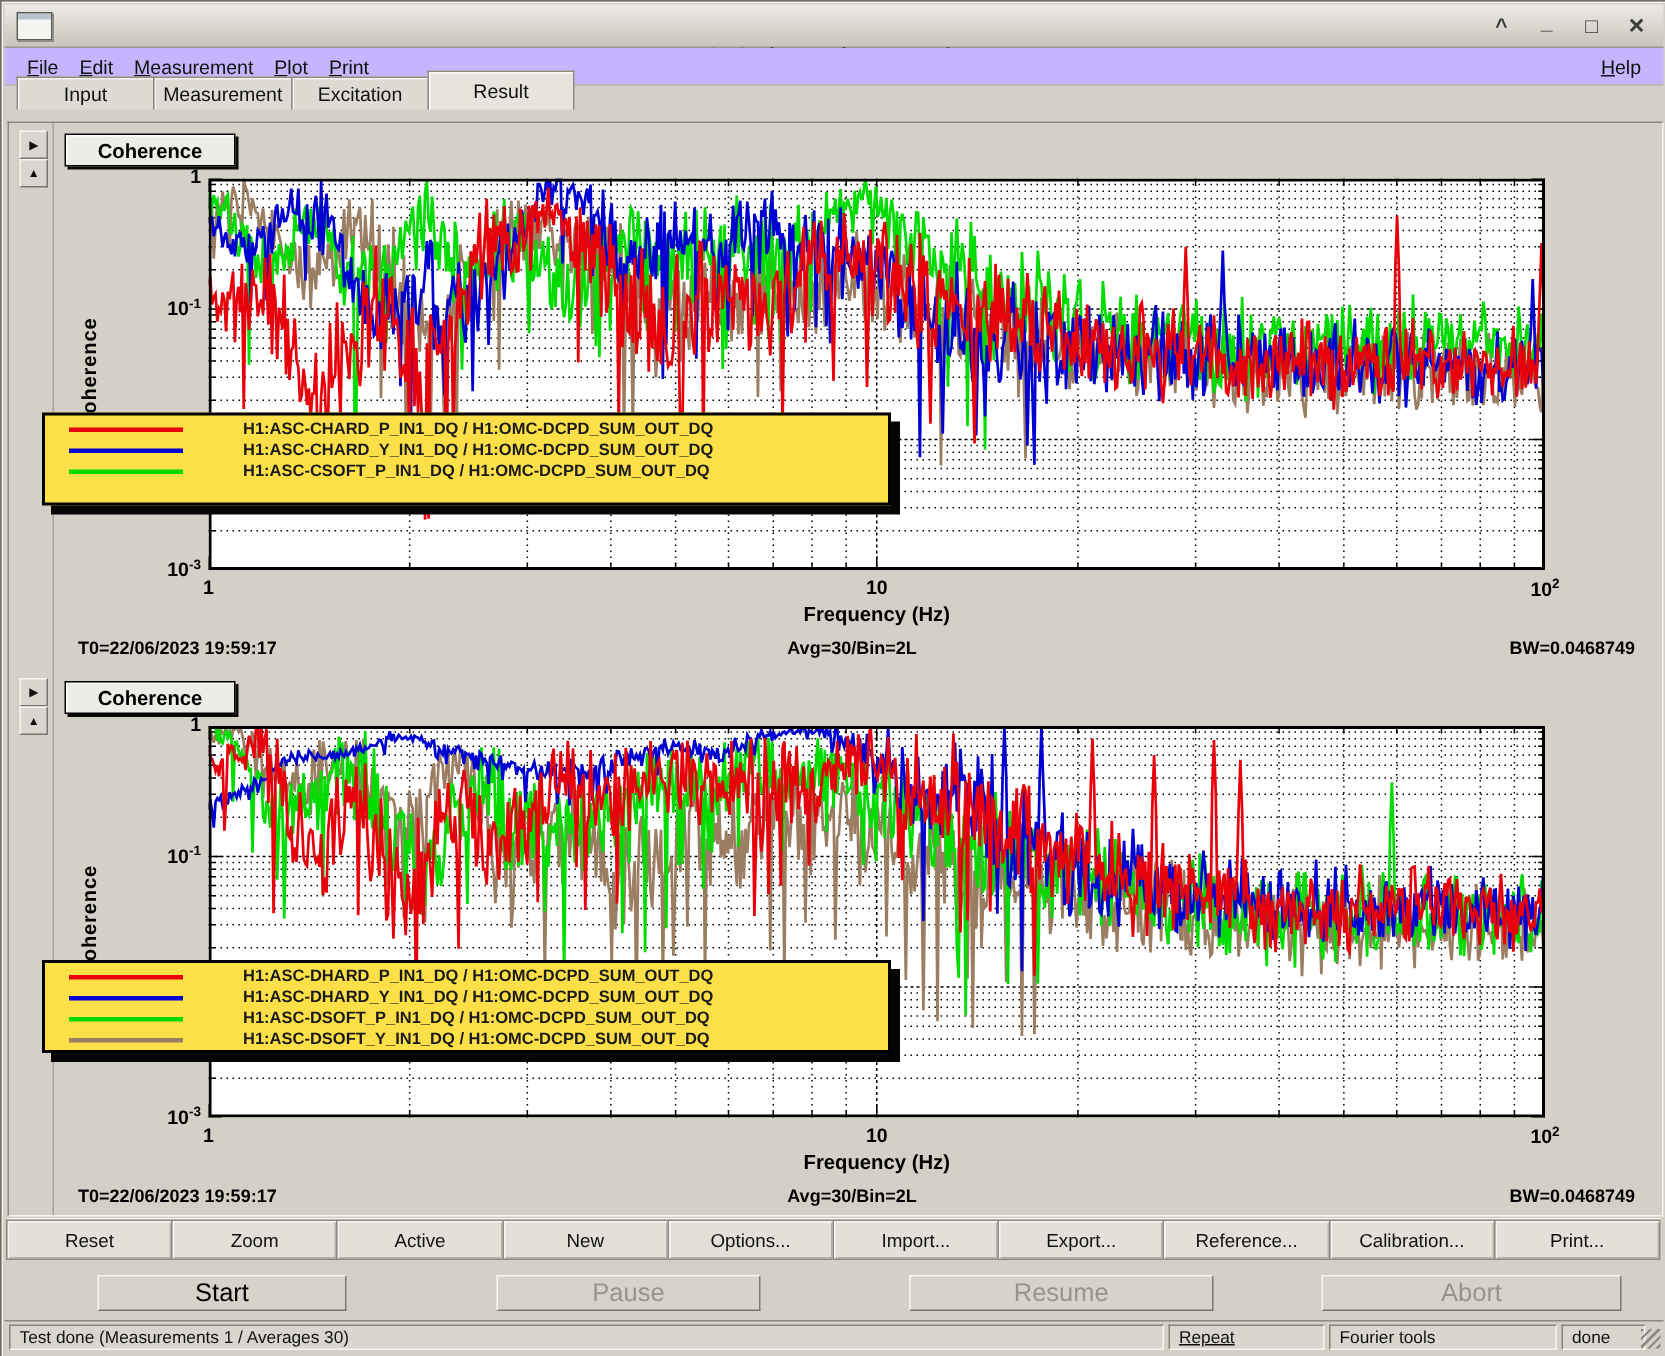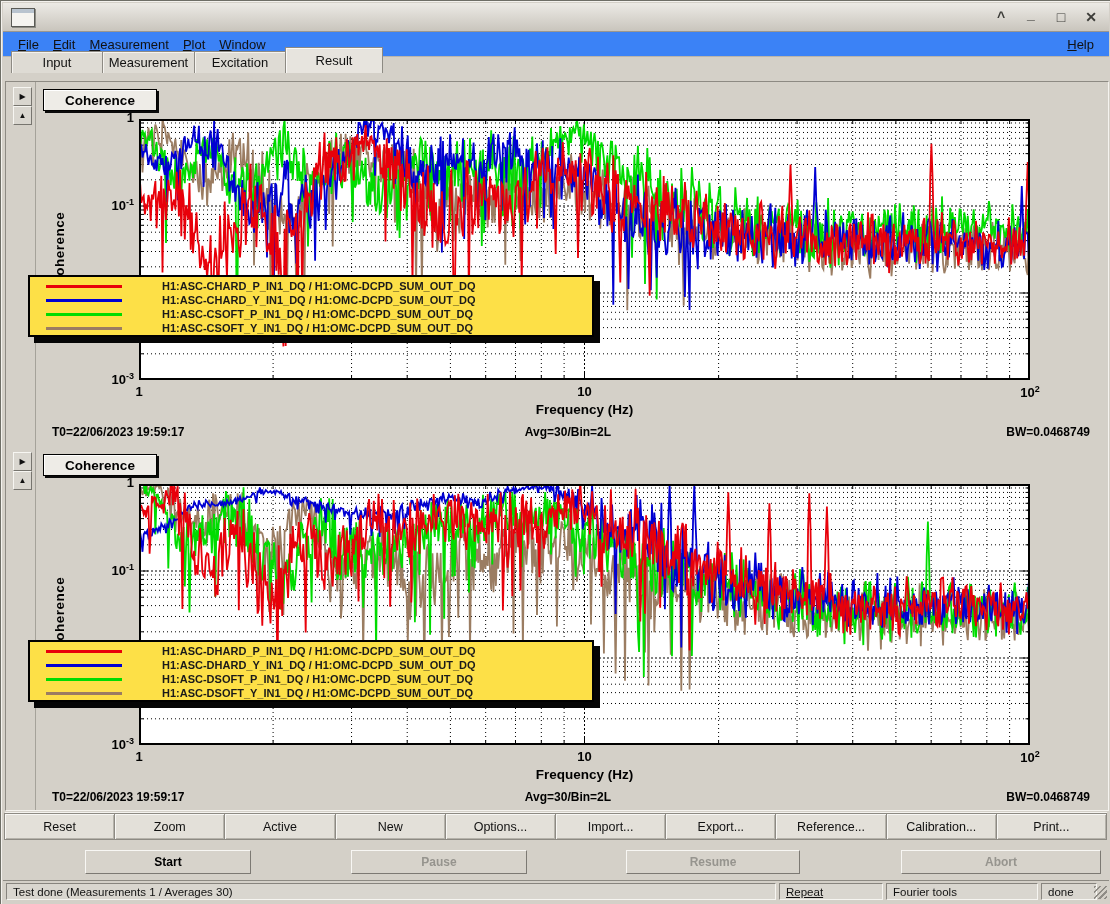--- a/index.html
+++ b/index.html
@@ -9,21 +9,21 @@
   .titlebar{position:absolute;left:2px;top:2px;right:2px;height:28px;
     background:linear-gradient(#eceae5,#c9c5bd);border-bottom:1px solid #9a968e;
     display:flex;align-items:center;}
   .app-icon{width:22px;height:17px;margin-left:8px;background:#f5f4f0;border:1px solid #5a5a55;
     box-shadow:inset 0 4px 0 #b9c4cf, 1px 1px 0 #8d8d86;}
   .win-title{position:absolute;left:0;right:0;text-align:center;font-weight:bold;font-size:13.5px;color:#2b2b28;margin-top:38px;}
   .win-controls{position:absolute;right:10px;top:0;height:28px;display:flex;align-items:center;gap:14px;}
   .win-controls span{font-weight:bold;color:#3c3c38;font-size:14px;width:16px;text-align:center;cursor:default;line-height:14px;}
   .wc-min{transform:translateY(-3px);}
   
-  .menubar{position:absolute;left:2px;top:31px;right:2px;height:24px;background:#3b82f6;
+  .menubar{position:absolute;left:2px;top:31px;right:2px;height:24px;background:#c4b5fd;
     border-bottom:1px solid #b9b5ad;display:flex;align-items:center;padding:0 8px;font-size:13px;}
   .menu-item{display:inline-block;padding:2px 7px;color:#111;}
   .menu-item::first-letter{text-decoration:underline;}
   .menu-help{margin-left:auto;}
   
   .tabbar{position:absolute;left:4px;top:56px;right:4px;height:16px;}
   .tab{position:absolute;bottom:0;height:21px;background:#dedbd4;border:1px solid #8d8a83;
     border-bottom:none;box-shadow:inset 1px 1px 0 #f5f3ef;font-size:13px;color:#111;
     display:flex;align-items:center;justify-content:center;}
   .tab-0{left:6px;width:90px;}
@@ -65,24 +65,24 @@
   
   .toolrow{position:absolute;left:4px;top:811px;width:1102px;height:27px;display:flex;
     border-top:1px solid #f5f3ef;}
   .toolrow button{flex:1 1 0;background:#e3e0d9;border:1px solid #8d8a83;margin-left:-1px;
     box-shadow:inset 1px 1px 0 #f8f7f4, inset -1px -1px 0 #b5b2aa;
     font-family:"Liberation Sans",sans-serif;font-size:12.5px;color:#111;}
   
   .ctrlrow{position:absolute;left:0;top:849px;width:1110px;height:26px;}
   .ctrlrow button{position:absolute;height:24px;background:#d7d3cb;border:1px solid;
     border-color:#f8f7f4 #7c7973 #7c7973 #f8f7f4;font-family:"Liberation Sans",sans-serif;
-    font-size:12px;font-weight:bold;margin-left:20px;}
+    font-size:17px;font-weight:normal;}
   .btn-start{left:64px;width:166px;color:#000;}
   .btn-pause{left:330px;width:176px;color:#96948e;}
-  .btn-resume{left:605px;width:174px;color:#96948e;}
+  .btn-resume{left:605px;width:203px;color:#96948e;}
   .btn-abort{left:880px;width:200px;color:#96948e;}
   
   .statusbar{position:absolute;left:2px;right:2px;top:879px;height:23px;background:#d4d0c8;border-top:1px solid #8d8a83;}
   .status-field{position:absolute;top:2px;height:17px;background:#d9d6cf;border:1px solid;
     border-color:#87847e #f6f5f1 #f6f5f1 #87847e;font-size:11.5px;color:#111;
     display:flex;align-items:center;padding:0 6px;box-sizing:border-box;}
   .sf-msg{left:3px;width:770px;}
   .sf-repeat{left:776px;width:104px;text-decoration:underline;}
   .sf-tools{left:883px;width:152px;}
   .sf-state{left:1038px;width:56px;}
@@ -103,21 +103,21 @@
       <span class="wc-max">□</span>
       <span class="wc-close">✕</span>
     </div>
   </div>
 
   <div class="menubar">
     <div class="menu-item">File</div>
     <div class="menu-item">Edit</div>
     <div class="menu-item">Measurement</div>
     <div class="menu-item">Plot</div>
-    <div class="menu-item">Window</div>
+    <div class="menu-item">Print</div>
     <div class="menu-item menu-help">Help</div>
   </div>
 
   <div class="tabbar">
     <div class="tab tab-0">Input</div>
     <div class="tab tab-1">Measurement</div>
     <div class="tab tab-2">Excitation</div>
     <div class="tab tab-3 active">Result</div>
   </div>
 
@@ -281,24 +281,20 @@
             <div class="legend-label">H1:ASC-CHARD_P_IN1_DQ / H1:OMC-DCPD_SUM_OUT_DQ</div>
           </div>
           <div class="legend-row">
             <div class="legend-swatch" style="background: rgb(0, 0, 210);"></div>
             <div class="legend-label">H1:ASC-CHARD_Y_IN1_DQ / H1:OMC-DCPD_SUM_OUT_DQ</div>
           </div>
           <div class="legend-row">
             <div class="legend-swatch" style="background: rgb(0, 220, 0);"></div>
             <div class="legend-label">H1:ASC-CSOFT_P_IN1_DQ / H1:OMC-DCPD_SUM_OUT_DQ</div>
           </div>
-          <div class="legend-row">
-            <div class="legend-swatch" style="background: rgb(155, 125, 98);"></div>
-            <div class="legend-label">H1:ASC-CSOFT_Y_IN1_DQ / H1:OMC-DCPD_SUM_OUT_DQ</div>
-          </div>
         </div>
       <div class="xlabel">Frequency (Hz)</div>
       <div class="plot-footer">
         <span class="pf-t0">T0=22/06/2023 19:59:17</span>
         <span class="pf-avg">Avg=30/Bin=2L</span>
         <span class="pf-bw">BW=0.0468749</span>
       </div>
     <div class="ytick" style="top: 26px;">1</div>
         <div class="ytick" style="top: 113px;">10<sup>-1</sup></div>
         <div class="ytick" style="top: 200px;">10<sup>-2</sup></div>

